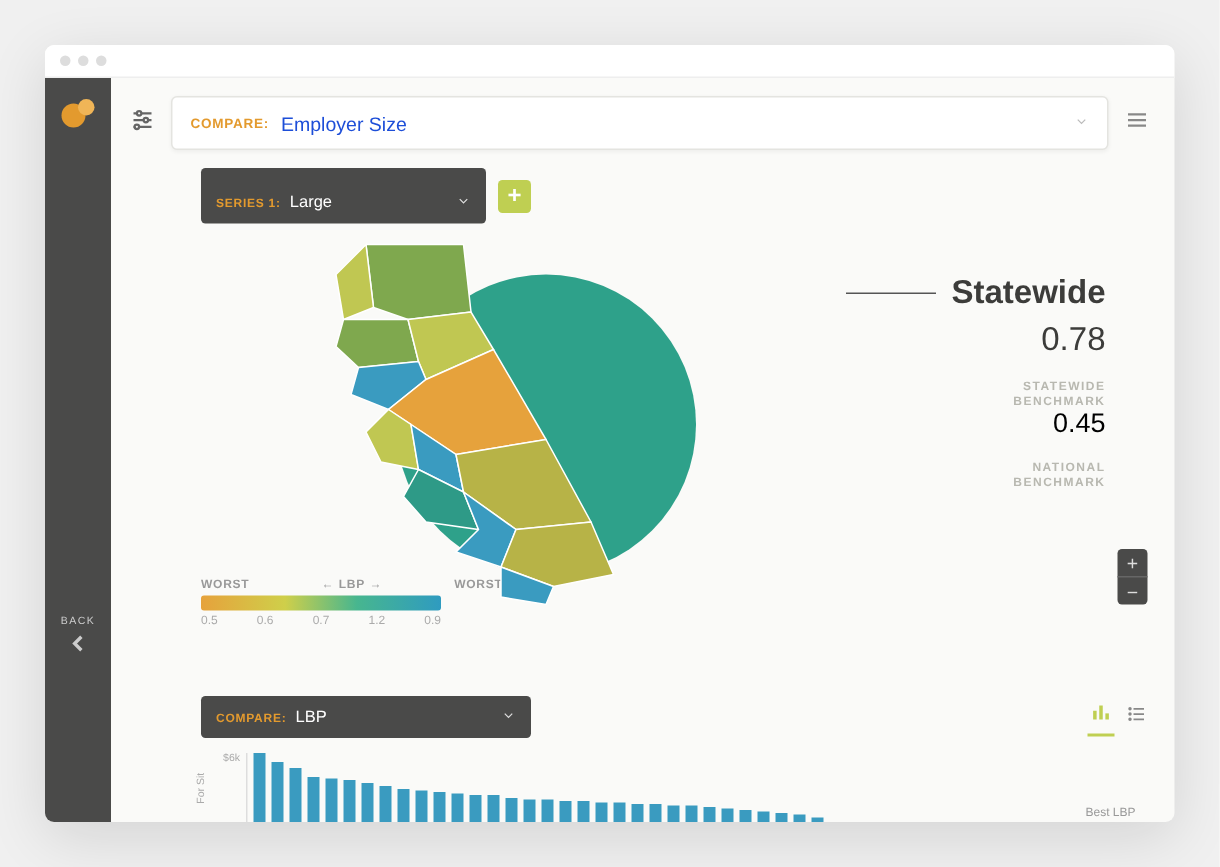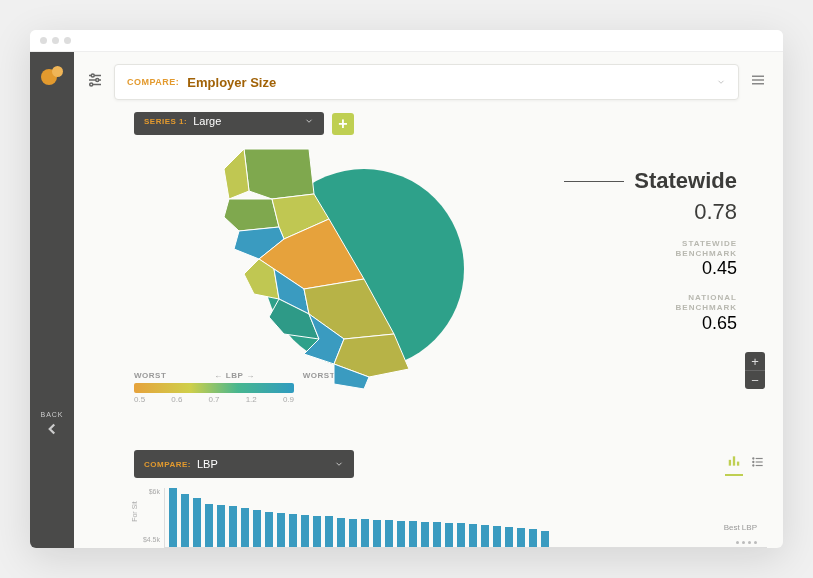--- a/index.html
+++ b/index.html
@@ -50,27 +50,27 @@
     display:flex; align-items:center; gap:10px;
     padding: 12px 16px 8px 12px;
   }
   .settings-icon { cursor:pointer; color:#666; }
   .compare-select {
     flex:1; background:#fff; border:1px solid #e4e4e0; border-radius:4px;
     box-shadow: 0 1px 3px rgba(0,0,0,0.05);
     display:flex; align-items:center; padding: 8px 12px; cursor:pointer;
   }
   .compare-select .lab { font-size:9px; letter-spacing:0.5px; color:#e39a2e; font-weight:600; margin-right:8px; }
-  .compare-select .val { font-size:13px; color:#a16207; font-weight:700; }
+  .compare-select .val { font-size:13px; color:#1d4ed8; font-weight:400; }
   .chev { margin-left:auto; color:#bbb; }
   .hamburger { cursor:pointer; color:#888; }
   .series-row { display:flex; align-items:center; gap:8px; padding: 4px 16px 0 60px; }
   .series-pill {
     background:#4a4a49; color:#fff; border-radius:3px;
-    display:flex; align-items:center; padding:0 10px 5px 10px; cursor:pointer; width:190px;
+    display:flex; align-items:center; padding:14px 10px 5px 10px; cursor:pointer; width:190px;
   }
   .series-pill .slab { font-size:8px; letter-spacing:0.5px; color:#e39a2e; font-weight:600; margin-right:6px; }
   .series-pill .sval { font-size:11px; font-weight:500; }
   .series-pill .chev { color:#ddd; }
   .add-btn {
     width:22px; height:22px; background:#bfcf52; border-radius:3px;
     display:flex; align-items:center; justify-content:center; color:#fff; cursor:pointer; font-weight:bold;
   }
   .viz { flex:1; display:flex; padding: 4px 16px 0 60px; position:relative; }
   .map-wrap { flex: 0 0 360px; position:relative; display:flex; align-items:center; justify-content:center; }
@@ -207,21 +207,20 @@
           </div>
           <div class="big">0.78</div>
           <div class="bench">
             <div class="bl">STATEWIDE</div>
             <div class="bl">BENCHMARK</div>
             <div class="bv">0.45</div>
           </div>
           <div class="bench">
             <div class="bl">NATIONAL</div>
             <div class="bl">BENCHMARK</div>
-            <div class="bv">0.65</div>
           </div>
         </div>
         <div class="zoom">
           <div>+</div>
           <div class="sep"></div>
           <div>−</div>
         </div>
       </div>
 
       <div class="legend">

